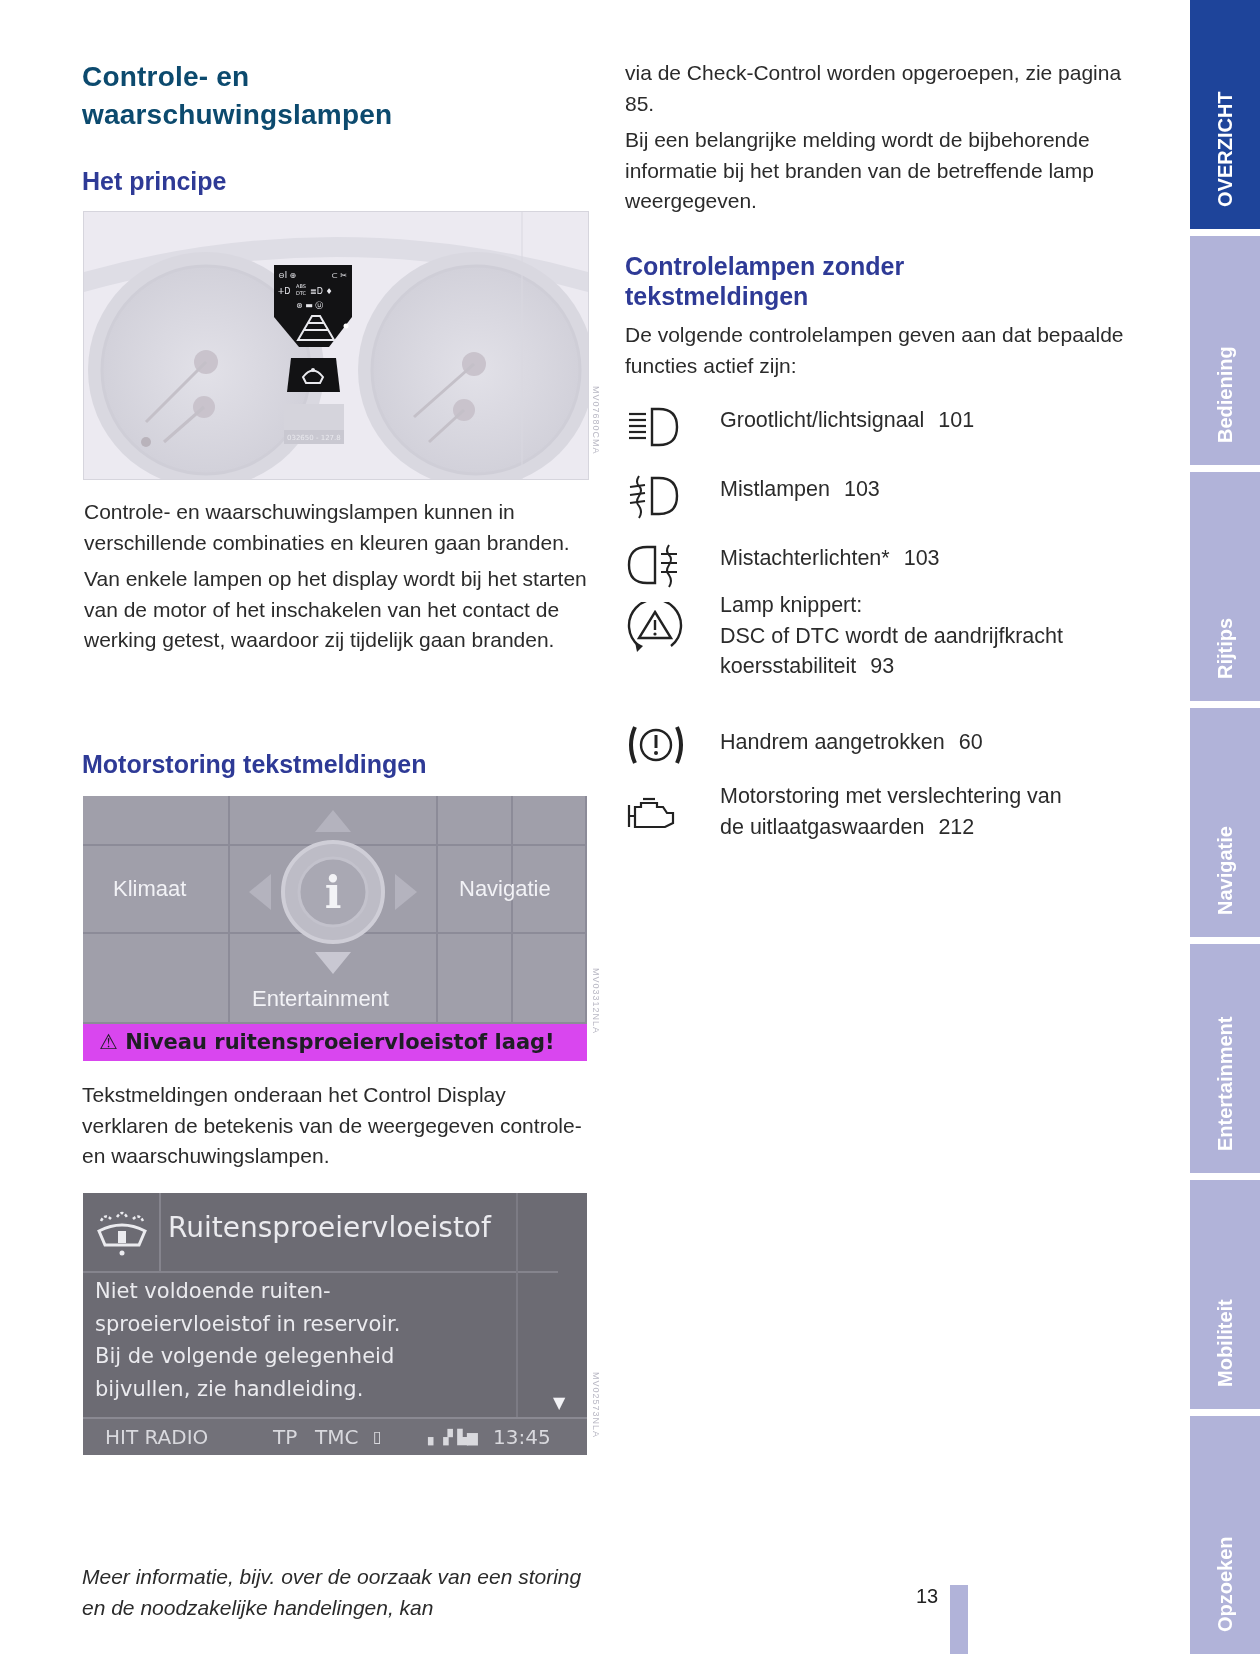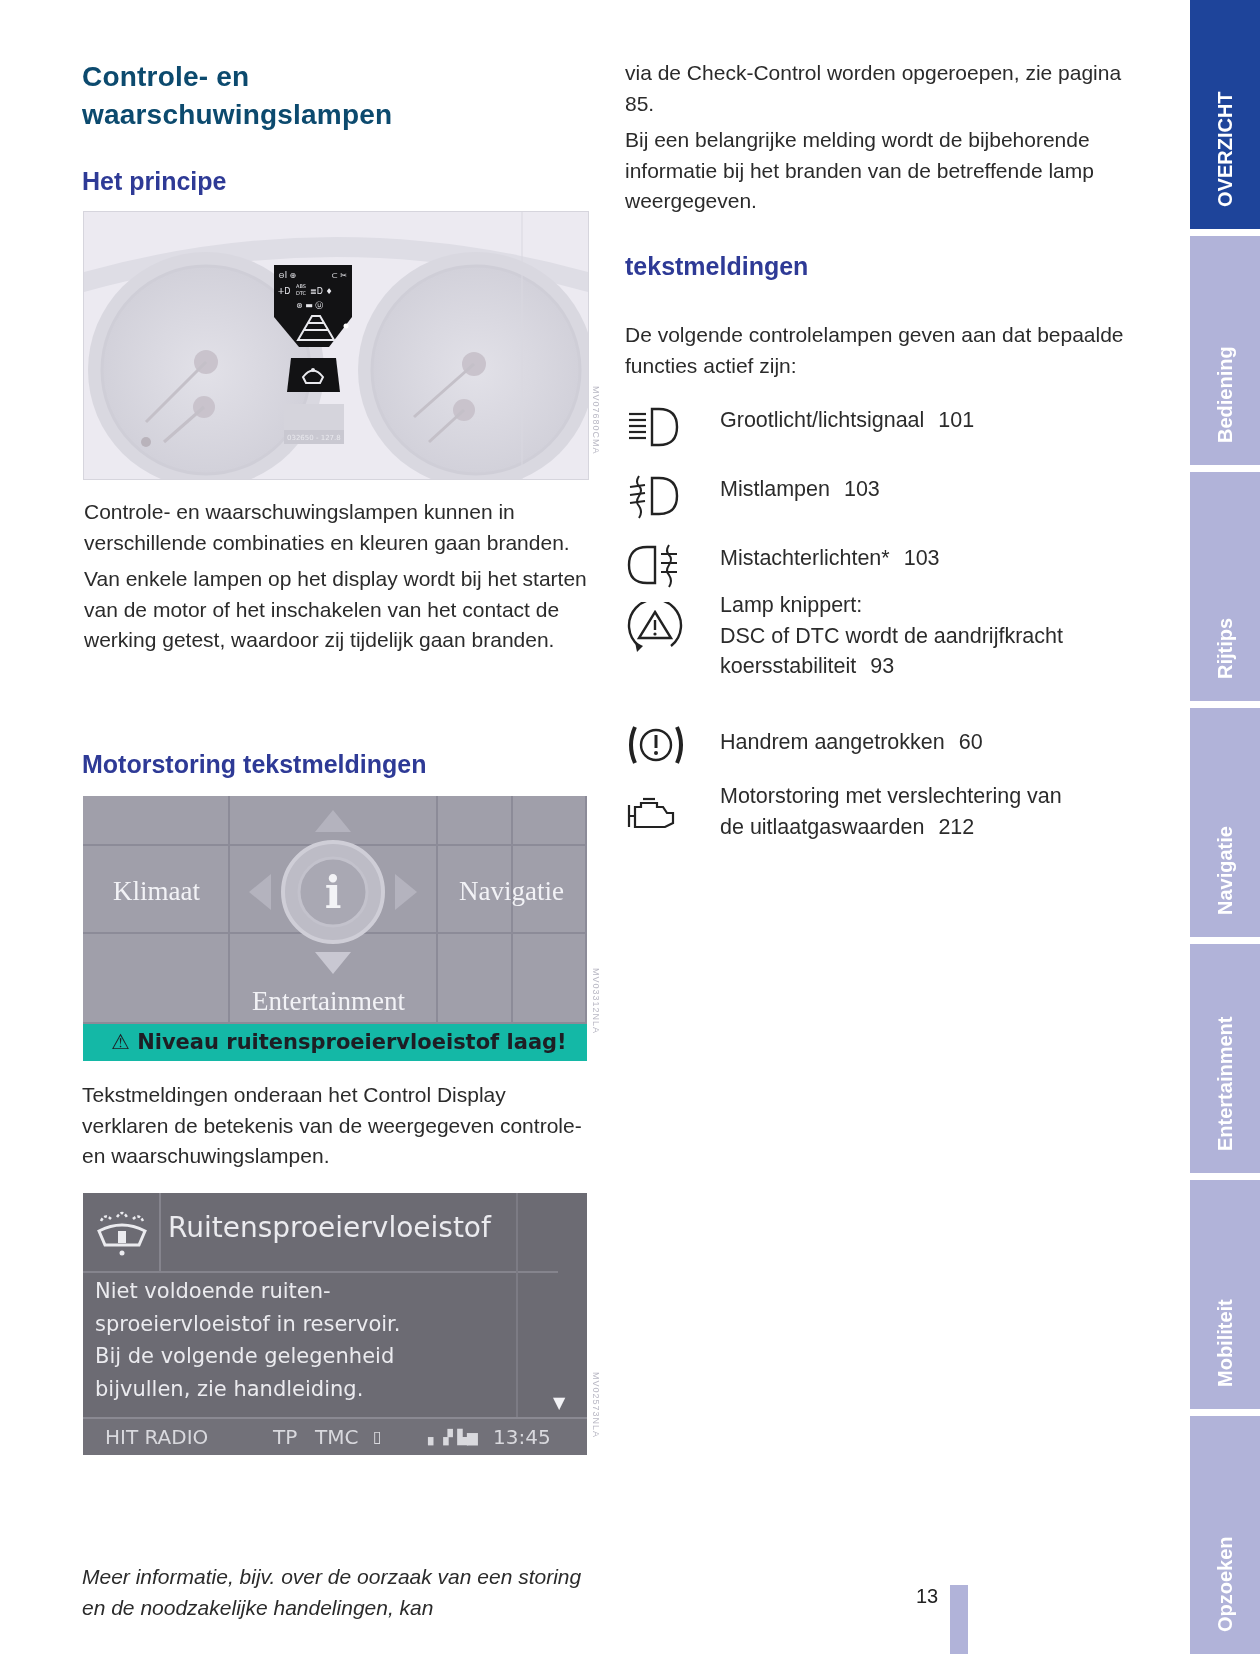--- a/index.html
+++ b/index.html
@@ -11,22 +11,22 @@
   .p { font-size:21px; line-height:30.5px; color:#2b2b2b; }
   .p + .p { margin-top:6px; }
 
   
   .fig-dash { left:83px; top:211px; width:504px; height:267px; background:#e9e8ef; border:1px solid #d6d5dd; overflow:hidden; }
   .fig-code { font-size:9px; color:#b9b8c4; writing-mode:vertical-rl; letter-spacing:1px; }
 
   
   .fig-nav { left:83px; top:796px; width:504px; height:265px; background:#9a99a6; overflow:hidden; }
   .nav-cell { position:absolute; border-right:2px solid #8c8b98; border-bottom:2px solid #8c8b98; box-sizing:border-box; background:#a09faa; }
-  .nav-label { position:absolute; color:#f2f2f6; font-size:27px; font-family:Liberation Serif, serif; }
-  .nav-warn { position:absolute; left:0; right:0; bottom:0; height:37px; background:#14b8a6; color:#1e1e24; font-weight:bold; font-family:"DejaVu Sans", sans-serif; font-size:21px; line-height:37px; padding-left:28px; }
+  .nav-label { position:absolute; color:#f2f2f6; font-size:22px; font-family:Liberation Sans, sans-serif; }
+  .nav-warn { position:absolute; left:0; right:0; bottom:0; height:37px; background:#d946ef; color:#1e1e24; font-weight:bold; font-family:"DejaVu Sans", sans-serif; font-size:21px; line-height:37px; padding-left:16px; }
 
   
   .fig-msg { left:83px; top:1193px; width:504px; height:262px; background:#6c6b73; overflow:hidden; color:#ebebef; font-family:"DejaVu Sans", sans-serif; }
   .msg-title { position:absolute; left:85px; top:18px; font-size:28px; }
   .msg-body { position:absolute; left:12px; top:82px; font-size:21px; line-height:32.5px; }
   .msg-status { position:absolute; left:0; right:0; bottom:0; height:36px; background:#727179; border-top:2px solid #8a8992; font-size:20px; line-height:36px; color:#d9d9de; }
 
   
   .lamp { position:absolute; left:625px; width:470px; }
   .lamp .ico { position:absolute; left:0; top:0; width:62px; height:46px; }
@@ -182,20 +182,21 @@
 <div class="abs" style="left:82px; top:1562px; width:510px;font-style:italic;">
   <div class="p">Meer informatie, bijv. over de oorzaak van een storing en de noodzakelijke handelingen, kan</div>
 </div>
 
 <div class="abs" style="left:625px; top:58px; width:505px;">
   <div class="p">via de Check-Control worden opgeroepen, zie pagina 85.</div>
   <div class="p">Bij een belangrijke melding wordt de bijbehorende informatie bij het branden van de betreffende lamp weergegeven.</div>
 </div>
 
 <div class="abs h2" style="left:625px; top:251px;">
+  <div>Controlelampen zonder</div>
   <div>tekstmeldingen</div>
 </div>
 
 <div class="abs" style="left:625px; top:320px; width:505px;">
   <div class="p">De volgende controlelampen geven aan dat bepaalde functies actief zijn:</div>
 </div>
 
 <div class="lamp" style="top:405px;">
   <svg class="ico" viewBox="0 0 62 46">
     <g stroke="#222" stroke-width="2.2">

